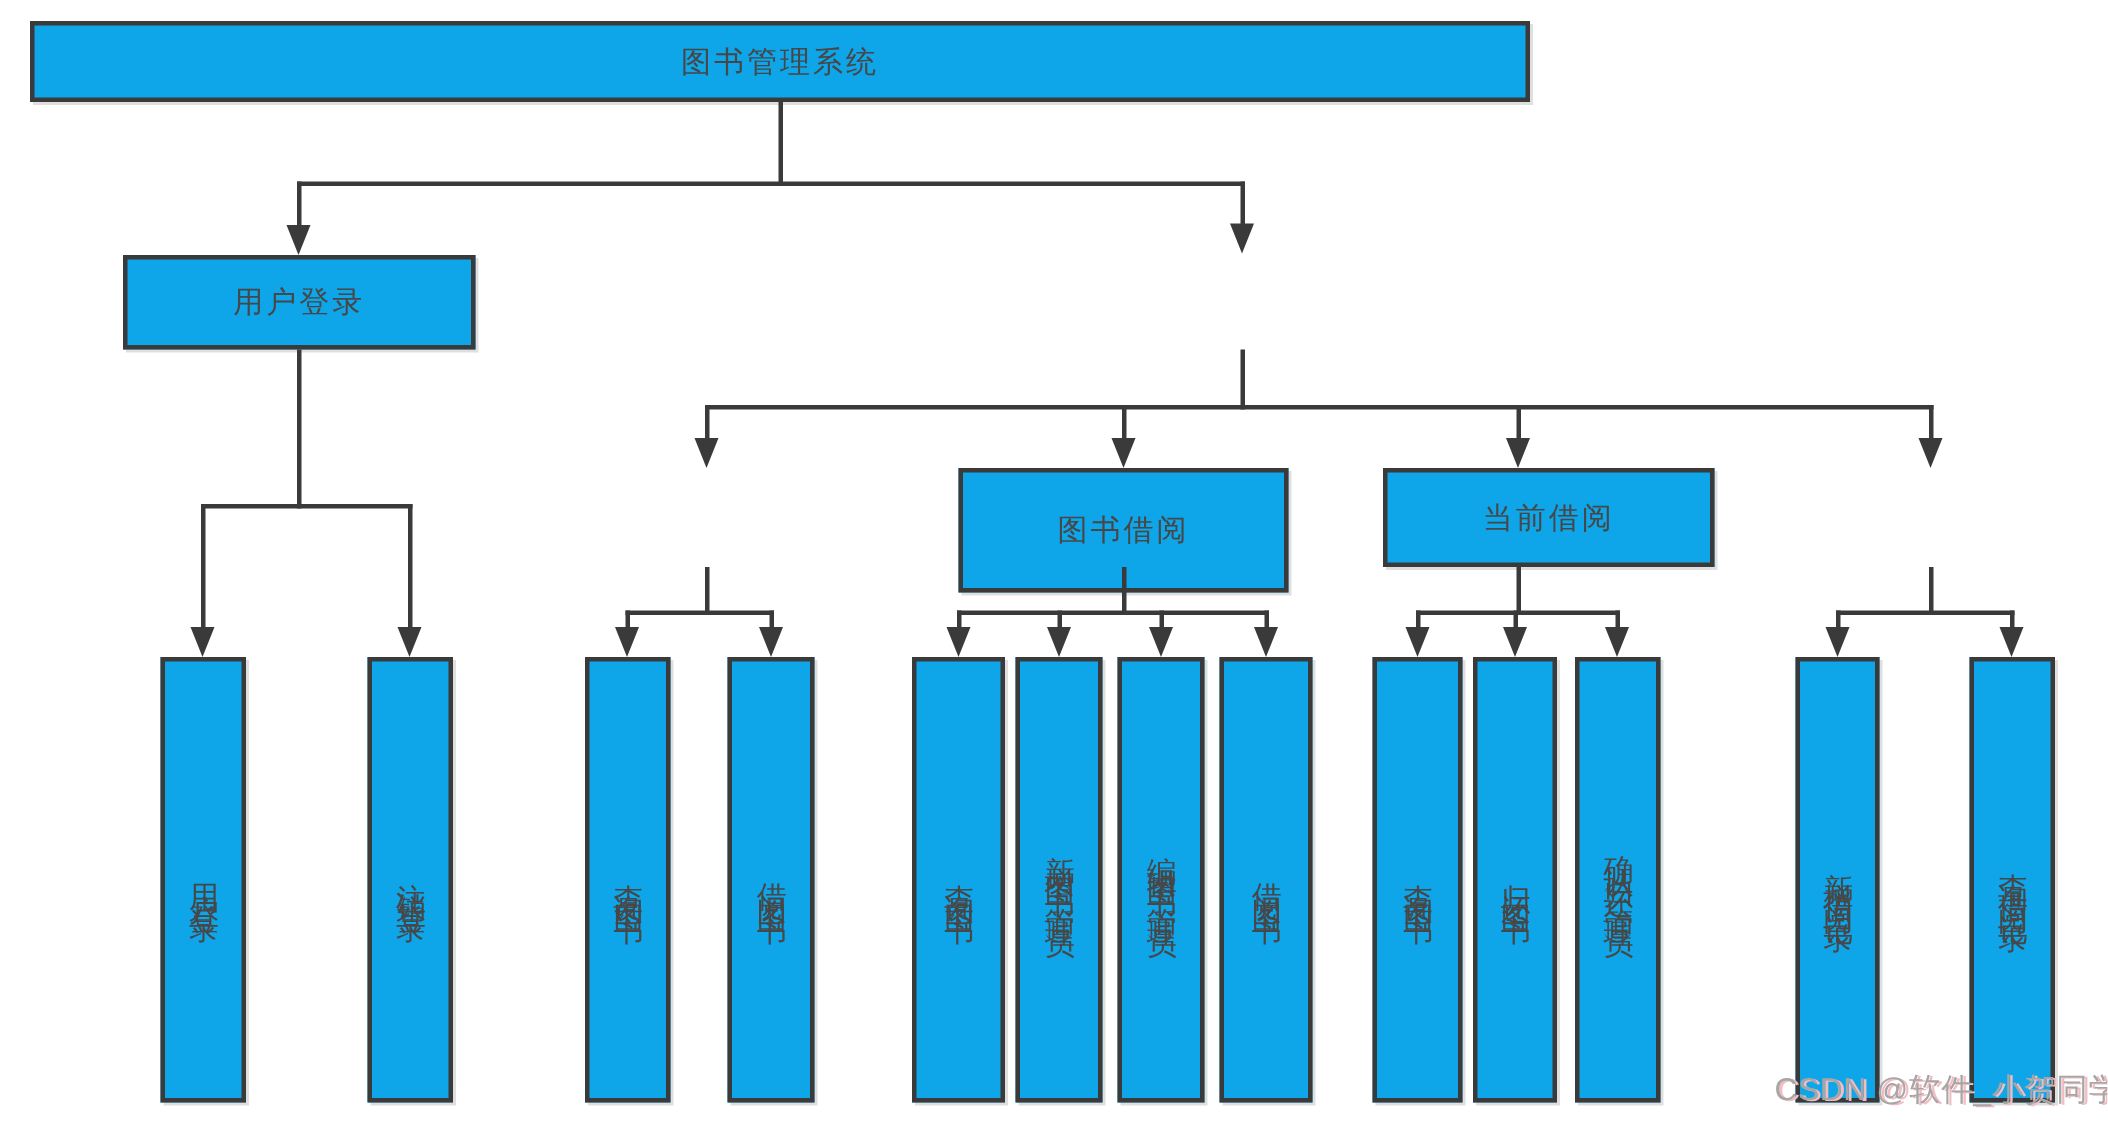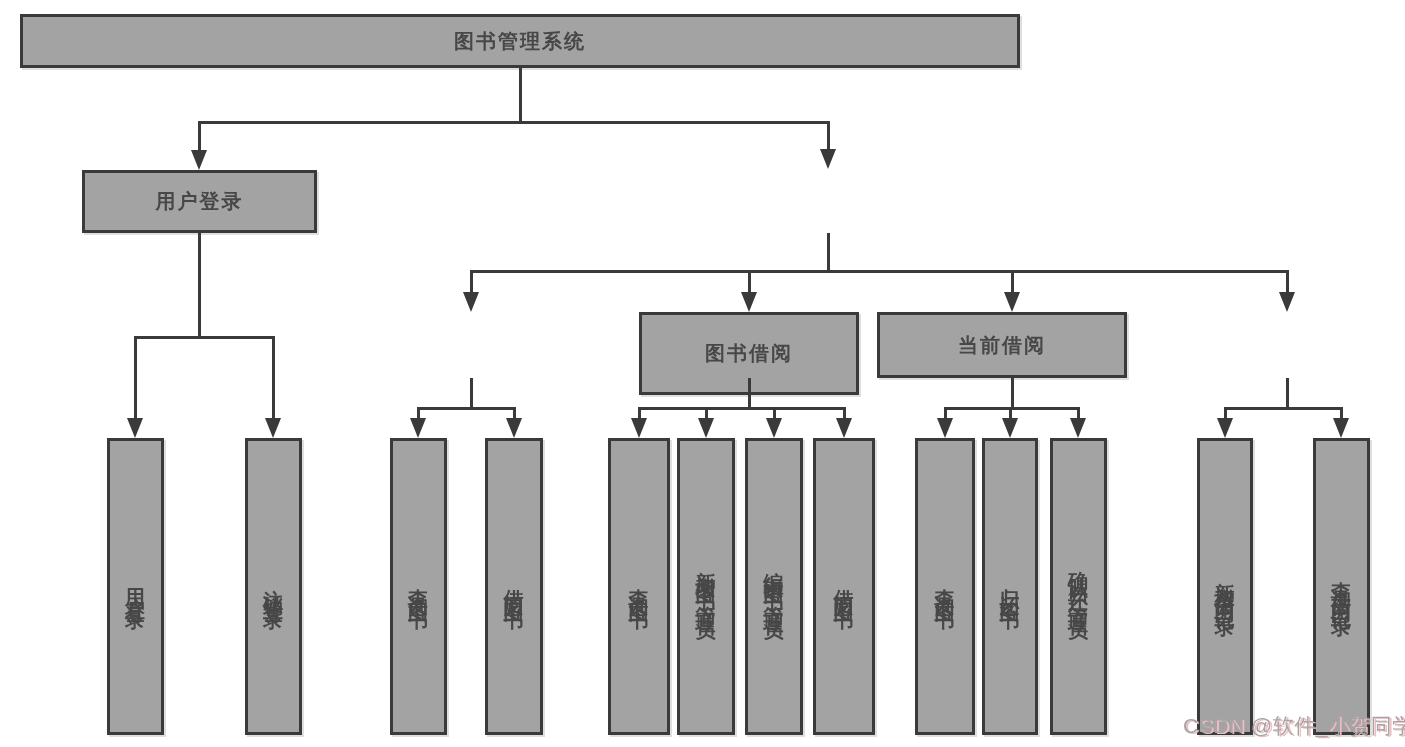--- a/index.html
+++ b/index.html
@@ -2,25 +2,24 @@
 <html><head>
 <meta charset="utf-8">
 <style>
   html,body { margin:0; padding:0; background:#ffffff; }
   .canvas {
     position:relative; width:1405px; height:747px; background:#ffffff;
     font-family:"Liberation Sans", sans-serif; overflow:hidden;
   }
   .box {
     position:absolute; box-sizing:border-box;
-    border:3px solid #3a3a3a; background:#a3a3a3;
+    border:3px solid #3a3a3a; background:#0ea5e9;
     display:flex; align-items:center; justify-content:center;
     color:#474747; font-size:20px; letter-spacing:2px;
     box-shadow:2px 2px 0 rgba(150,150,150,0.30);
-    font-weight:bold;
   }
   .leaf {
     writing-mode:vertical-lr; text-orientation:mixed;
     letter-spacing:7px; font-size:20px; line-height:1;
     padding:6px 0;
   }
   .hline, .vline { position:absolute; background:#3a3a3a; }
   .hline { height:3px; }
   .vline { width:3px; }
   .ahead {
@@ -46,21 +45,21 @@
   <div class="box" style="left:82px; top:170px; width:235px; height:63px;">
     <span>用户登录</span>
   </div>
 
 
 
   <div class="box" style="left:639px; top:312px; width:220px; height:83px;">
     <span>图书借阅</span>
   </div>
 
-  <div class="box" style="left:877px; top:312px; width:250px; height:66px;">
+  <div class="box" style="left:922px; top:312px; width:221px; height:66px;">
     <span>当前借阅</span>
   </div>
 
 
   <div class="box leaf" style="left:107px; top:438px; width:57px; height:297px;">
     <span>用户登录</span>
   </div>
   <div class="box leaf" style="left:245px; top:438px; width:57px; height:297px;">
     <span>注销登录</span>
   </div>

